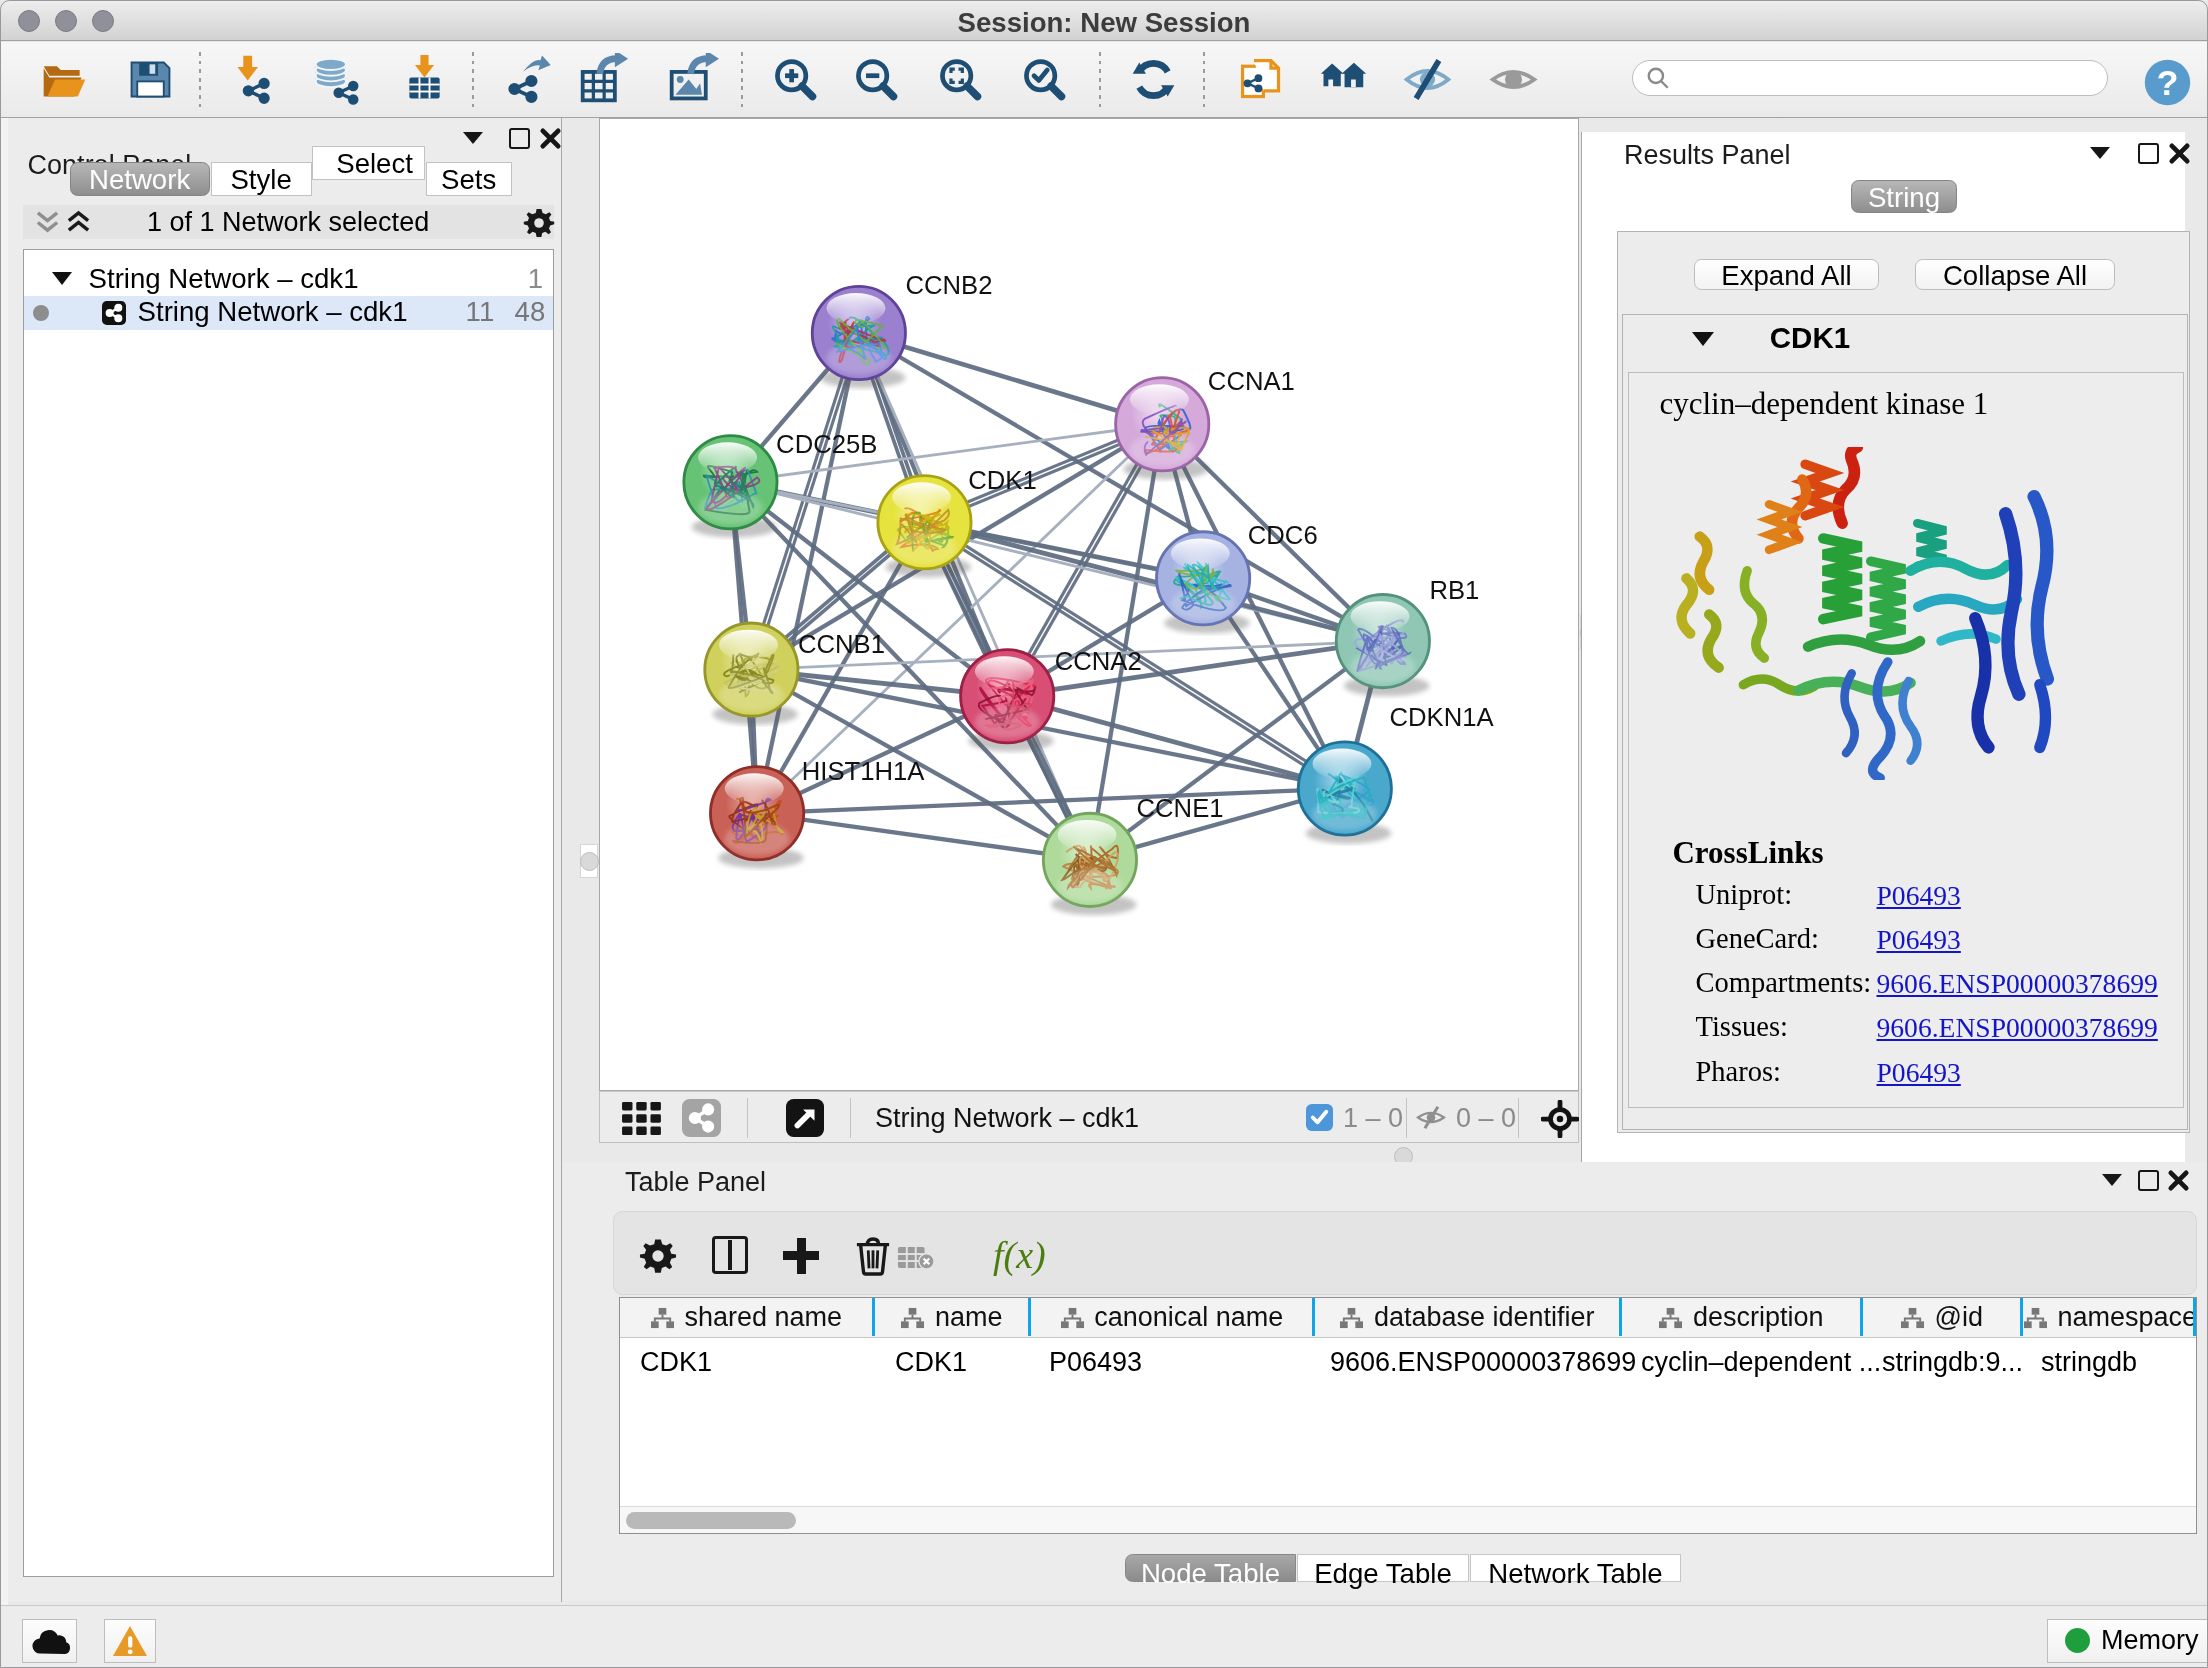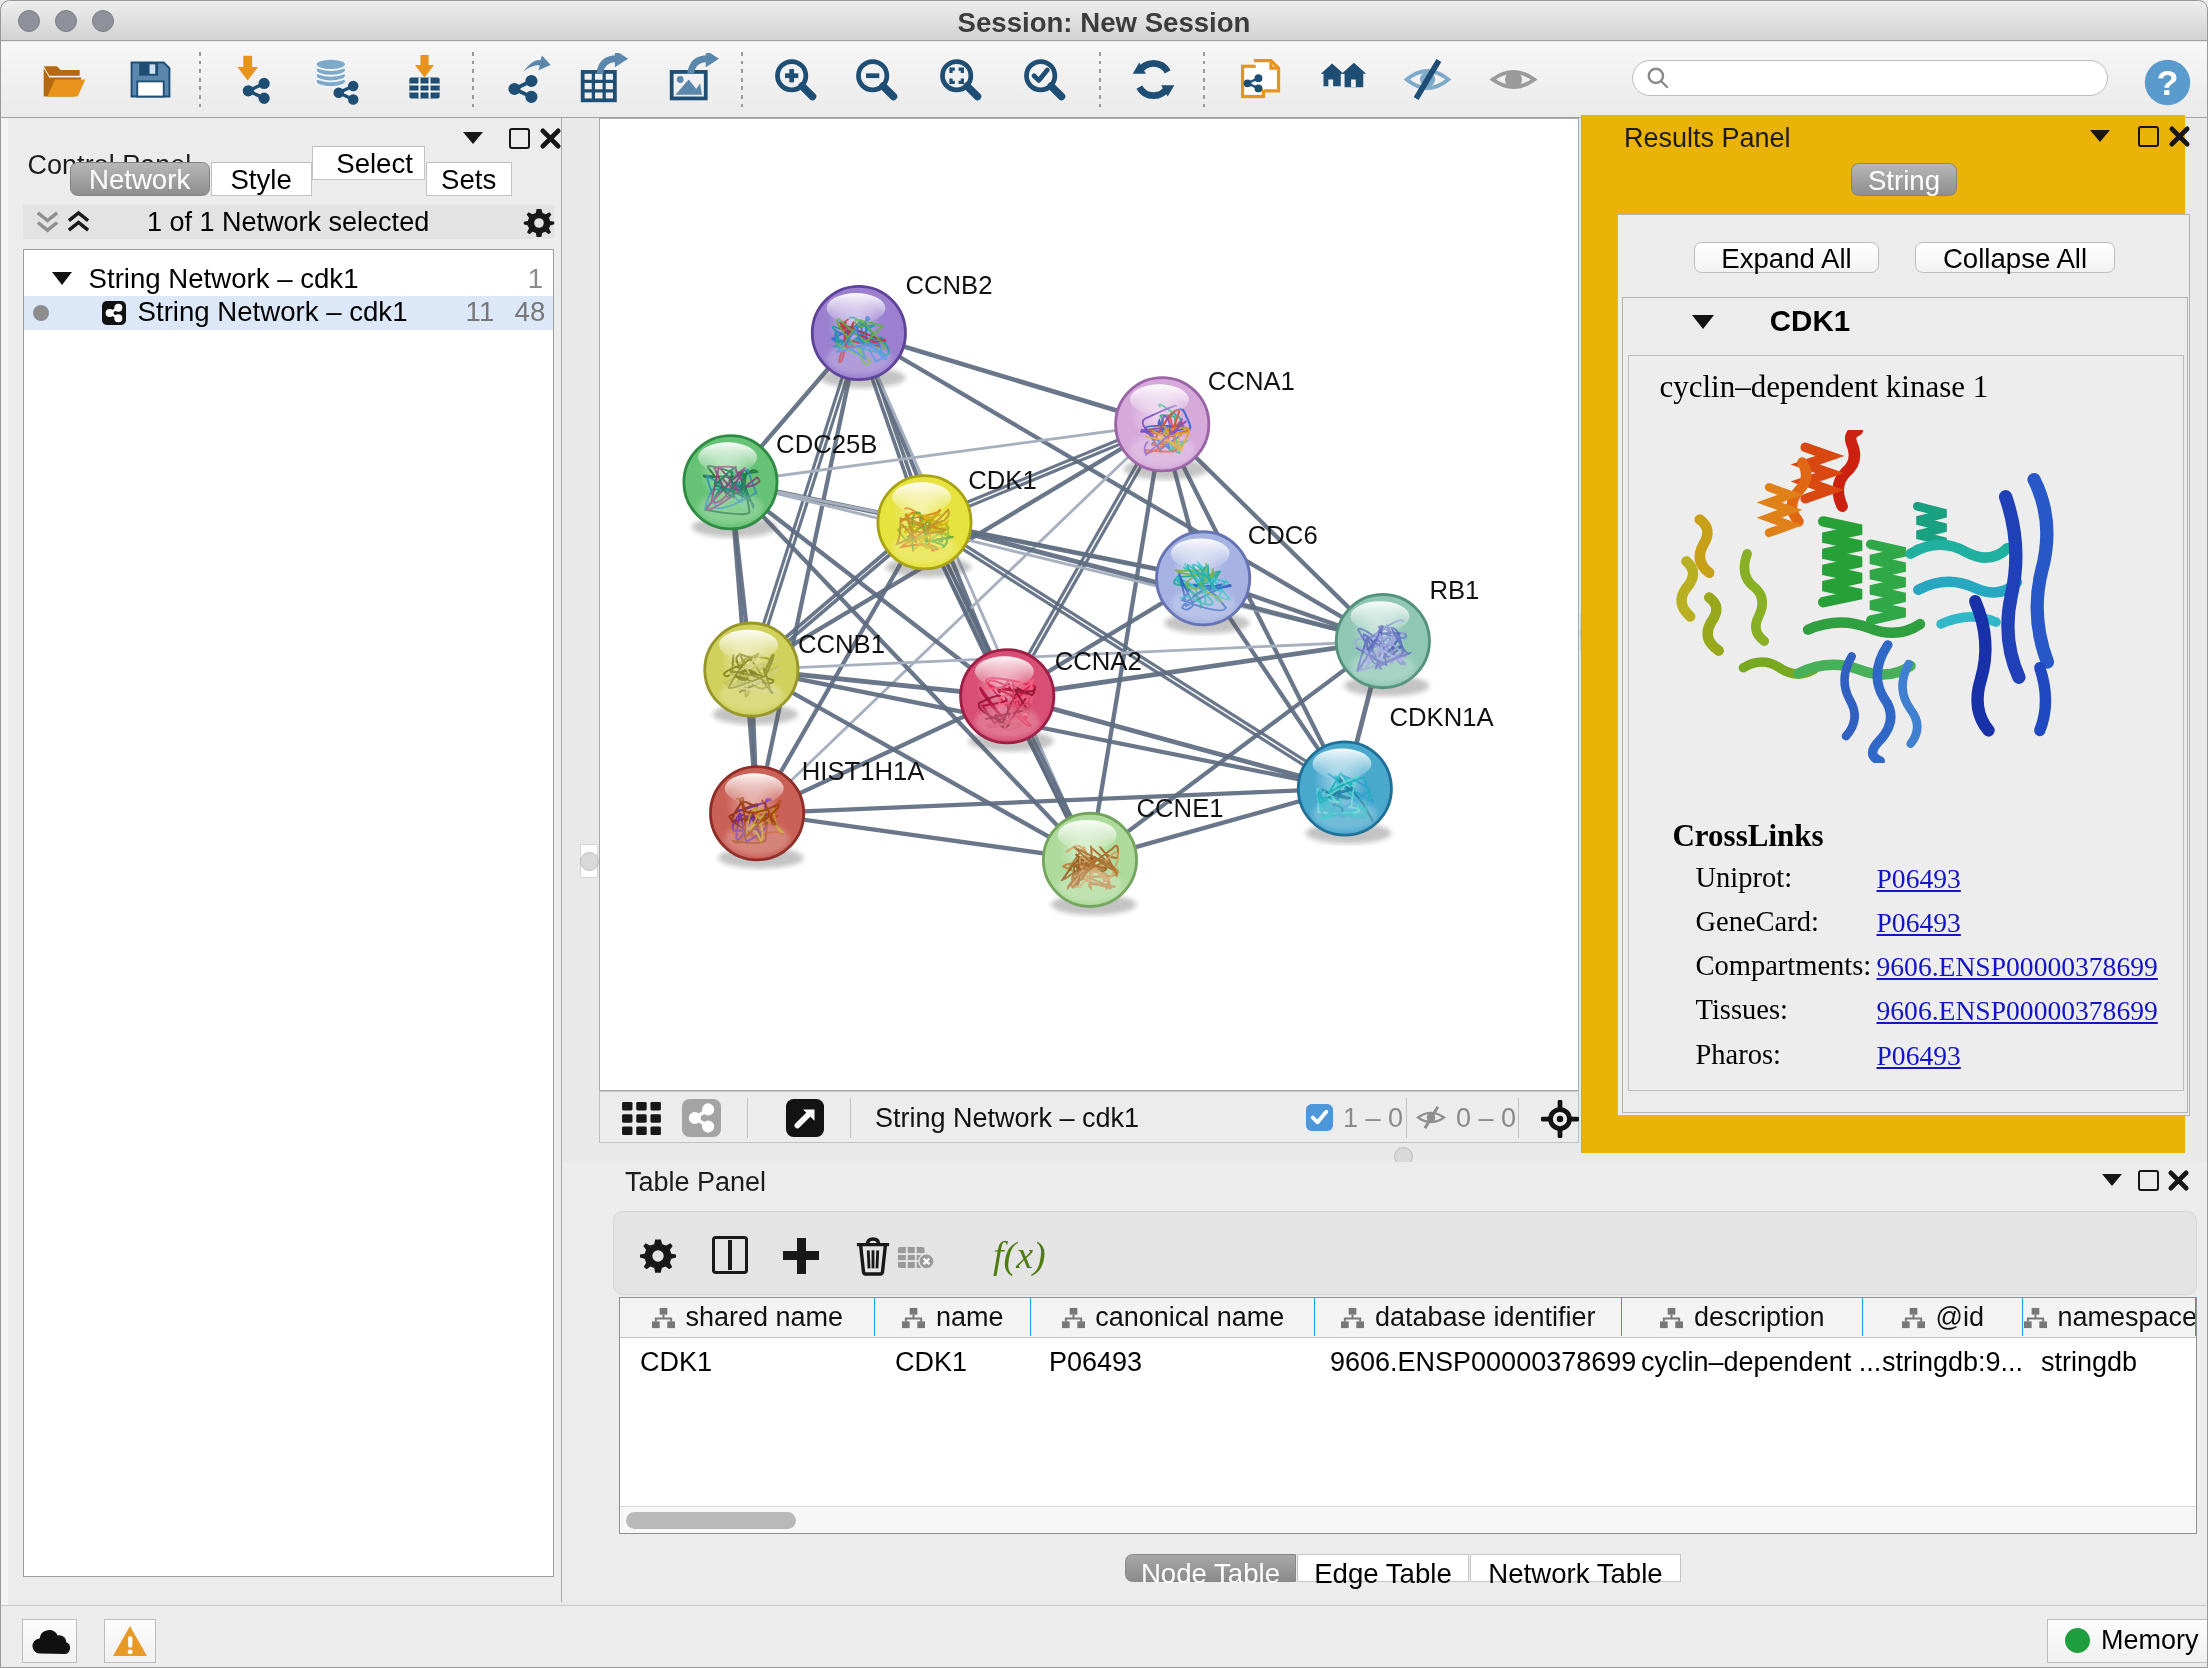--- a/index.html
+++ b/index.html
@@ -26,21 +26,21 @@
   background:#ffffff; border:1.9px solid #bdbdbd; border-radius:18px; }
 
 
 #control-panel { left:7.6px; top:118px; width:554px; height:1484px; background:#ececec;
   border-right:1.9px solid #a9a9a9; }
 #network-area { left:599px; top:118px; width:980px; height:1025px; }
 #canvas { position:absolute; left:0; top:0; width:980px; height:973px; background:#ffffff;
   border:1px solid #a8a8a8; }
 #netbar { position:absolute; left:0; top:973px; width:980px; height:52px; background:#ececec;
   border:1px solid #bfbfbf; border-top:1px solid #c9c9c9; }
-#results-panel { left:1581px; top:115px; width:604px; height:1038px; background:#eab308;
+#results-panel { left:1581px; top:132px; width:604px; height:1038px; background:#ffffff;
   border-left:1.9px solid #a6a6a6; }
 #table-panel { left:563px; top:1162px; width:1788px; height:439px; background:#ececec; }
 
 .paneltitle { position:absolute; font-size:27px; color:#1c1c1c; }
 
 
 .sh { position:absolute; background:#ffffff; border:1px solid #d6d6d6; }
 .sh .dot { position:absolute; left:50%; top:50%; width:19px; height:19px; margin:-9.5px 0 0 -9.5px;
   border-radius:50%; background:#d9d9d9; border:1px solid #bdbdbd; }
 
@@ -64,21 +64,21 @@
 .link { color:#1414c8; text-decoration:underline; }
 
 
 #tp-toolbar { position:absolute; left:50px; top:49px; width:1584px; height:84px;
   background:#e4e4e4; border:1px solid #d6d6d6; border-radius:9.5px; }
 #tp-table { position:absolute; left:56px; top:135px; width:1578px; height:237px; background:#ffffff;
   border:1px solid #8f8f8f; }
 #tp-header { position:absolute; left:0; top:0; width:1576px; height:40px; background:#f3f3f3;
   border-bottom:1.9px solid #c6c6c6; }
 .hcell { position:absolute; top:0; height:38px; line-height:38px; font-size:27px; color:#111;
-  text-align:center; border-right:1px solid #0ea5e9; overflow:hidden; white-space:nowrap; }
+  text-align:center; border-right:3px solid #0ea5e9; overflow:hidden; white-space:nowrap; }
 .dcell { position:absolute; top:49px; height:34px; font-size:27px; color:#000; white-space:nowrap; }
 #tp-scroll { position:absolute; left:0px; bottom:0px; width:1576px; height:27px; background:#f7f7f7;
   border-top:1px solid #d8d8d8; }
 #tp-thumb { position:absolute; left:5.7px; top:4.8px; width:170px; height:17px; background:#b9b9b9;
   border-radius:8.6px; }
 
 
 .btab { position:absolute; top:1554px; height:28px; line-height:38px; text-align:center;
   font-size:27.6px; background:#ffffff; color:#000; border:1px solid #c6c6c6; }
 .btab.sel { background:linear-gradient(#a8a8a8,#8b8b8b); color:#fff; border-radius:7.6px 0 0 7.6px;

